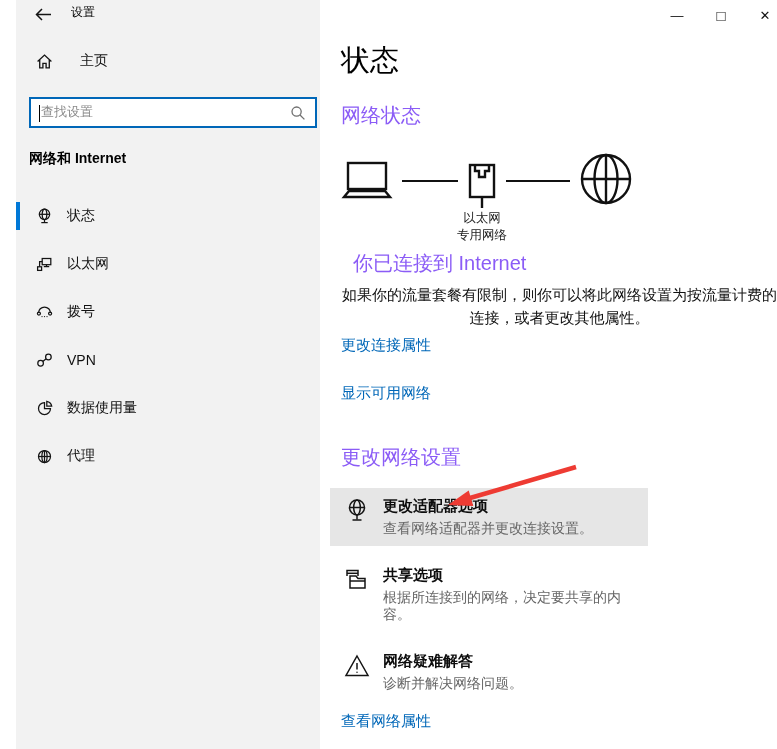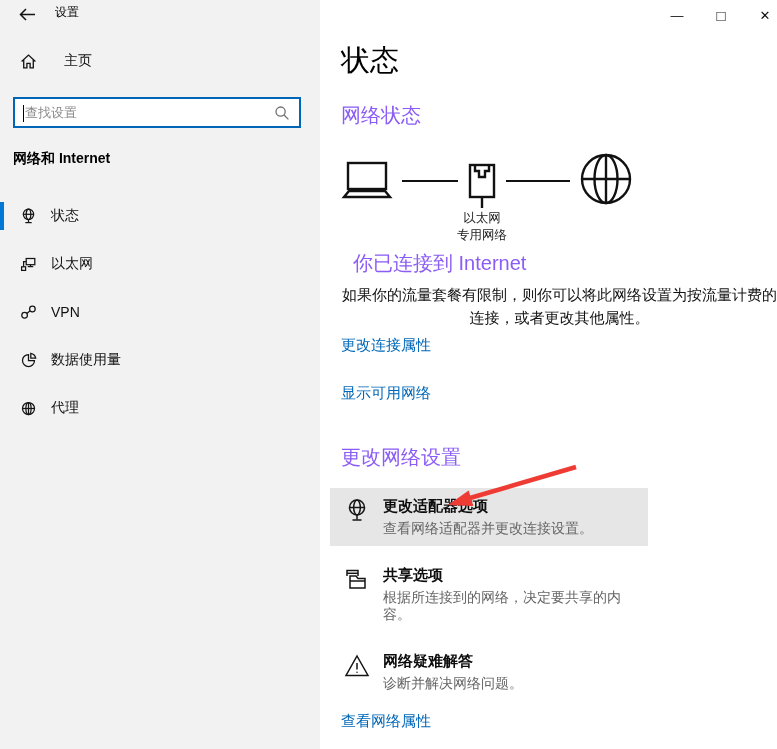--- a/index.html
+++ b/index.html
@@ -4,35 +4,35 @@
 <style>
   * { margin:0; padding:0; box-sizing:border-box; }
   html,body { background:#fff; }
   body { font-family:"Liberation Sans", sans-serif; }
   .window {
     position:relative; width:777px; height:749px; background:#fff;
     overflow:hidden; color:#1a1a1a; -webkit-font-smoothing:antialiased;
   }
   
   .sidebar {
-    position:absolute; left:0; top:0; width:320px; height:100%;
+    position:absolute; left:16px; top:0; width:320px; height:100%;
     background:var(--sidebar_bg,#f2f2f2);
   }
   .back-btn { position:absolute; left:10px; top:0; width:34px; height:28px;
     display:flex; align-items:center; justify-content:center; cursor:pointer; }
   .win-title { position:absolute; left:55px; top:4px; font-size:12px; color:#000; }
   .home-item { position:absolute; left:20px; top:52px; display:flex; align-items:center; gap:27px; font-size:14px; color:#111; cursor:pointer; }
   .searchbox {
     position:absolute; left:13px; top:97px; width:288px; height:31px;
     background:#fff; border:2px solid var(--link,#0067b8); display:flex; align-items:center;
   }
   .caret { position:absolute; left:8px; top:6px; width:1px; height:17px; background:#000; }
   .search-input {
     flex:1; border:none; outline:none; background:transparent;
-    font-size:13px; padding-left:10px; color:#333; font-family:Liberation Sans, sans-serif;
+    font-size:13px; padding-left:10px; color:#333; font-family:Liberation Mono, monospace;
   }
   .search-input::placeholder { color:#8a8a8a; opacity:1; }
   .search-glyph { margin-right:9px; display:flex; }
   .group-header { position:absolute; left:13px; top:150px; font-size:14px; font-weight:700; color:#000; }
   .nav { position:absolute; left:0; top:192px; width:100%; }
   .nav-item { position:relative; height:48px; display:flex; align-items:center; padding-left:20px; gap:14px; cursor:pointer; }
   .nav-item .sel-bar { display:none; }
   .nav-item.selected .sel-bar {
     display:block; position:absolute; left:0; top:10px; width:4px; height:28px;
     background:var(--accent,#0078d7);
@@ -139,20 +139,34 @@
               <rect x="6.2" y="2.5" width="8.6" height="6.2"></rect>
               <line x1="10.5" y1="8.7" x2="10.5" y2="10.6"></line>
               <line x1="7.8" y1="10.6" x2="13.2" y2="10.6"></line>
               <path d="M6.2 5.5 H3.6 V10.8"></path>
               <rect x="1.6" y="10.8" width="4" height="3.6"></rect>
             </svg>
         </span>
         <span class="nav-label">以太网</span>
       </div>
 
+      <div class="nav-item">
+
+        <span class="nav-icon">
+          <svg class="ic" width="17" height="17" viewBox="0 0 17 17">
+              <path d="M2.5 9 A6 6 0 0 1 14.5 9"></path>
+              <circle cx="2.9" cy="9.6" r="1.5"></circle>
+              <circle cx="14.1" cy="9.6" r="1.5"></circle>
+              <line x1="6" y1="12.5" x2="6.01" y2="12.5" stroke-linecap="round" stroke-width="1.8"></line>
+              <line x1="8.5" y1="12.5" x2="8.51" y2="12.5" stroke-linecap="round" stroke-width="1.8"></line>
+              <line x1="11" y1="12.5" x2="11.01" y2="12.5" stroke-linecap="round" stroke-width="1.8"></line>
+            </svg>
+        </span>
+        <span class="nav-label">拨号</span>
+      </div>
 
       <div class="nav-item">
 
         <span class="nav-icon">
           <svg class="ic" width="17" height="17" viewBox="0 0 17 17">
               <circle cx="4.6" cy="11.2" r="2.8"></circle>
               <circle cx="12.4" cy="5" r="2.8"></circle>
               <line x1="6.8" y1="9.4" x2="10.2" y2="6.8"></line>
             </svg>
         </span>

